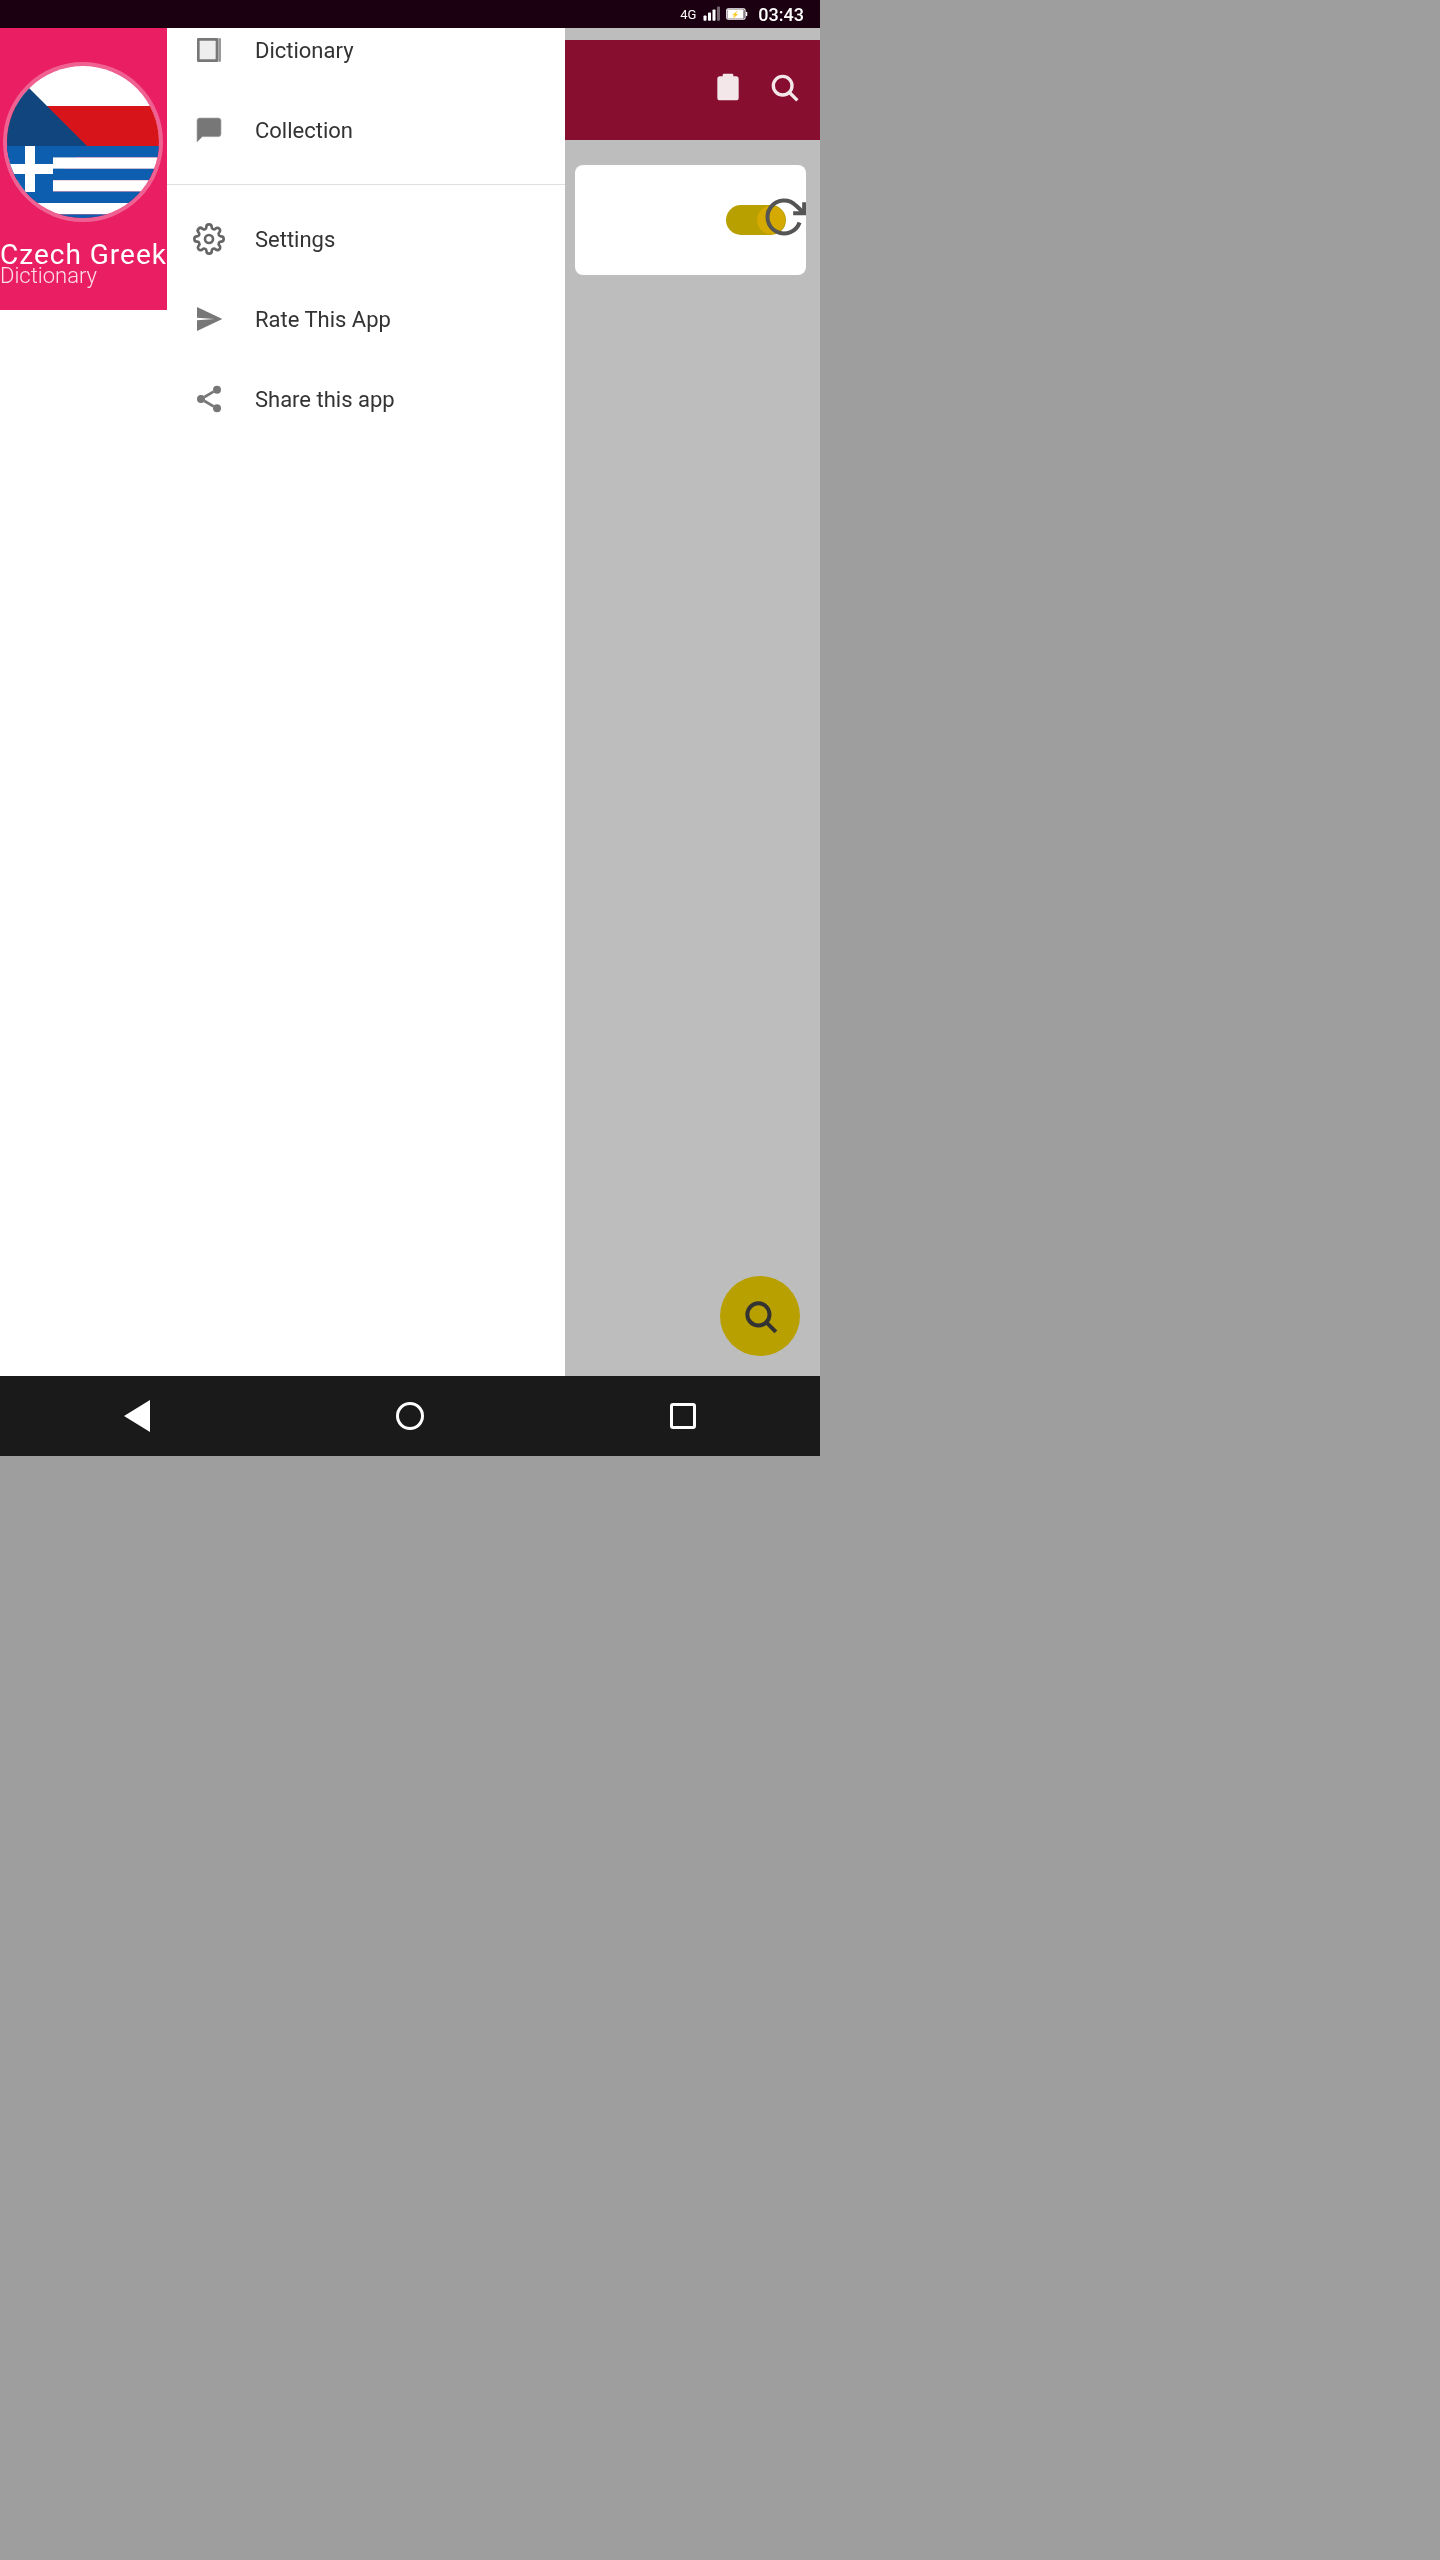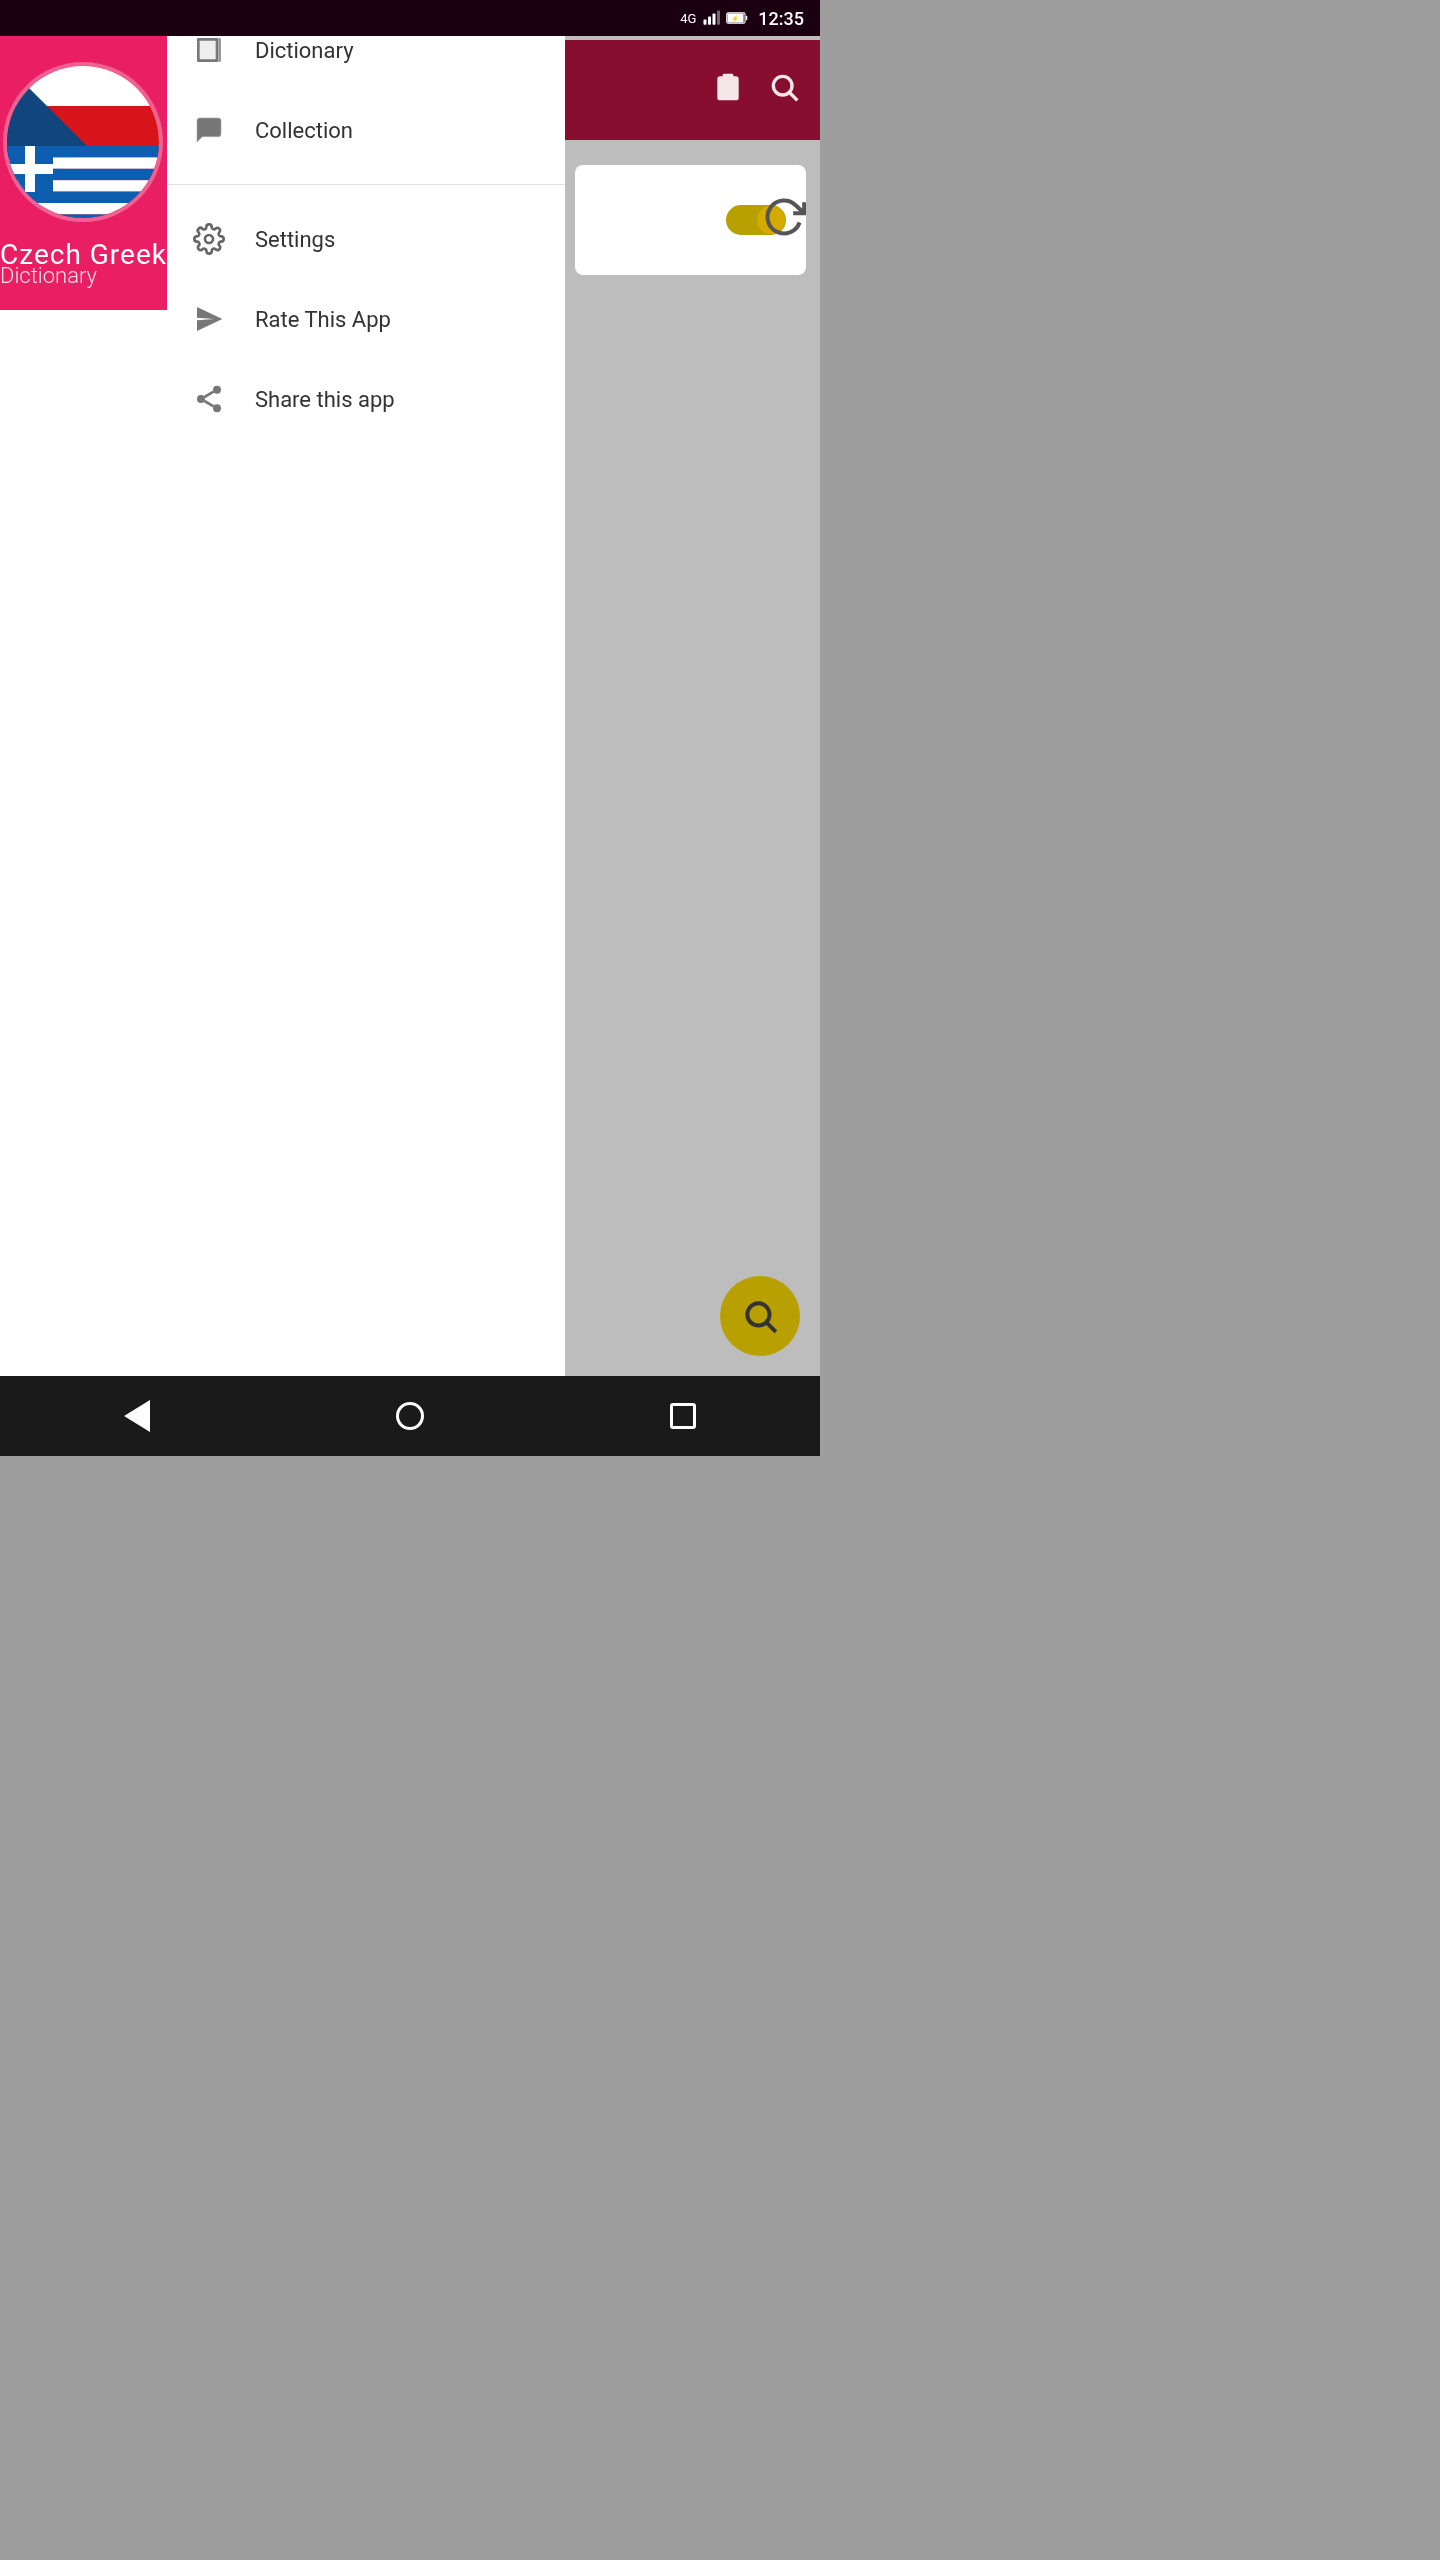--- a/index.html
+++ b/index.html
@@ -12,21 +12,21 @@
       position: relative;
       overflow: hidden;
     }
 
     
     .status-bar {
       position: absolute;
       top: 0;
       left: 0;
       width: 100%;
-      height: 36px;
+      height: 28px;
       background: #1a0010;
       display: flex;
       justify-content: flex-end;
       padding: 0 16px;
       z-index: 100;
     }
 
     .status-icons {
       display: flex;
       align-items: center;
@@ -275,21 +275,21 @@
       <rect x="8" y="10" width="4" height="11" rx="1"></rect>
       <rect x="14" y="6" width="4" height="15" rx="1"></rect>
       <rect x="20" y="2" width="4" height="19" rx="1" opacity="0.4"></rect>
     </svg>
     <svg width="22" height="14" viewBox="0 0 30 16">
       <rect x="1" y="1" width="25" height="14" rx="2" stroke="white" stroke-width="1.5" fill="none"></rect>
       <rect x="2" y="2" width="22" height="12" rx="1" fill="white"></rect>
       <rect x="27" y="5" width="2" height="6" rx="1" fill="white"></rect>
       <text x="13" y="12" fill="#1a0010" font-size="9" font-weight="bold" text-anchor="middle">⚡</text>
     </svg>
-    <span style="font-size:18px; font-weight:500; color:white; margin-left:4px;">12:35</span>
+    <span style="font-size:18px; font-weight:500; color:white; margin-left:4px;">03:43</span>
   </div>
 </div>
 
 <div class="app-bar">
   <div class="app-bar-icon">
     <svg width="32" height="32" viewBox="0 0 24 24" fill="white">
       <path d="M16 4h2a2 2 0 0 1 2 2v14a2 2 0 0 1-2 2H6a2 2 0 0 1-2-2V6a2 2 0 0 1 2-2h2"></path>
       <rect x="8" y="2" width="8" height="4" rx="1" ry="1"></rect>
     </svg>
   </div>

